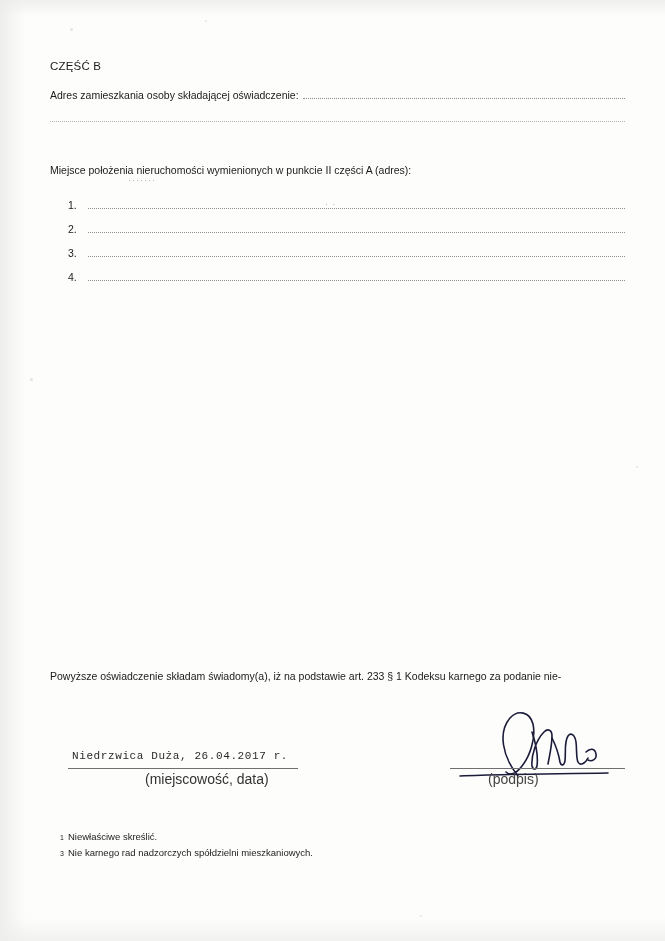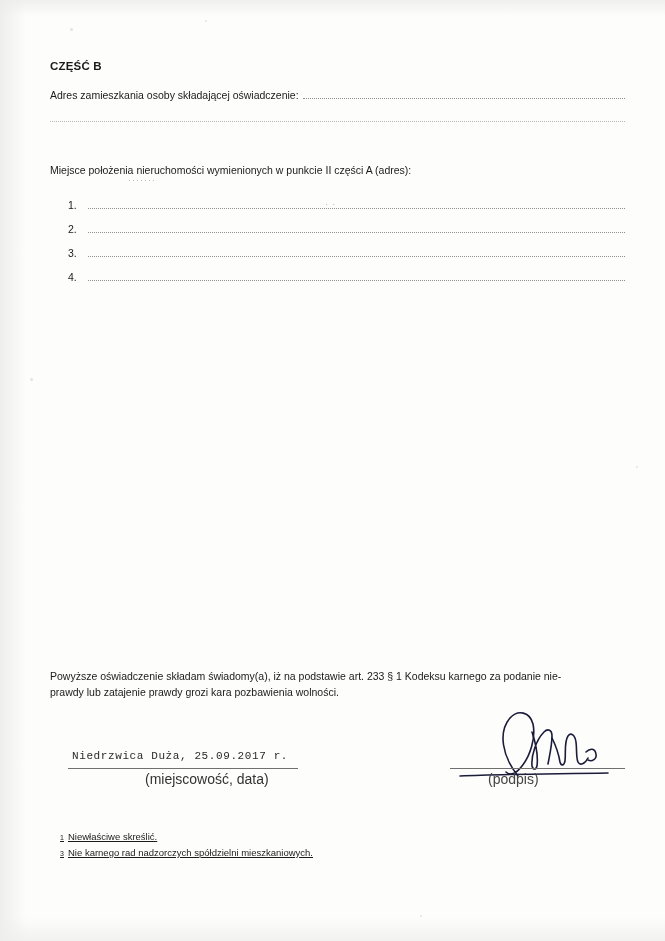--- a/index.html
+++ b/index.html
@@ -53,21 +53,21 @@
 
   .content {
     position: absolute;
     left: 50px;
     top: 60px;
     width: 575px;
   }
 
   .section-title {
     font-size: 11.5px;
-    font-weight: bold;
+    font-weight: normal;
     letter-spacing: .2px;
     margin: 0 0 16px 0;
   }
 
   .line-row {
     display: flex;
     align-items: flex-end;
     font-size: 10.5px;
     margin-bottom: 22px;
     white-space: nowrap;
@@ -175,21 +175,20 @@
     left: 50px;
     top: 830px;
     width: 580px;
     font-size: 9.5px;
     line-height: 13px;
     color: #1c1c1c;
   }
   .footnotes .fn {
     display: flex;
     margin-bottom: 2px;
-    text-decoration: underline;
   }
   .fn .sup {
     flex: 0 0 14px;
     font-size: 7px;
     padding-top: 1px;
     text-align: right;
     padding-right: 4px;
   }
   .fn .txt { flex: 1 1 auto; }
 </style>
@@ -244,25 +243,24 @@
         <span class="dots"></span>
       </li>
     </ul>
 
     <div class="handwrite-faint" style="left:78px; top:115px;">·······</div>
     <div class="handwrite-faint" style="left:275px; top:139px;">· ·</div>
   </div>
 
   <div class="statement">
     <div>Powyższe oświadczenie składam świadomy(a), iż na podstawie art. 233 § 1 Kodeksu karnego za podanie nie-</div>
-    <div>prawdy lub zatajenie prawdy grozi kara pozbawienia wolności.</div>
   </div>
 
   <div class="sig-area">
-    <div class="place-date">Niedrzwica Duża, 25.09.2017 r.</div>
+    <div class="place-date">Niedrzwica Duża, 26.04.2017 r.</div>
     <div class="place-date-underline"></div>
     <div class="caption">(miejscowość, data)</div>
 
     <svg class="signature-svg" width="190" height="80" viewBox="0 0 190 80">
       <g fill="none" stroke="#1b1b3a" stroke-width="1.6" stroke-linecap="round">
         <path d="M78 72 C62 52, 58 28, 70 14 C78 5, 90 8, 93 20 C96 34, 90 52, 82 62 C76 70, 70 72, 66 68"></path>
         <path d="M92 28 C96 40, 98 54, 97 62 C96 66, 93 66, 92 62 C91 52, 96 36, 104 28 C108 24, 112 26, 112 32 C112 42, 109 54, 108 60"></path>
         <path d="M112 34 C116 42, 119 52, 120 58 C121 62, 124 62, 125 57 C126 48, 124 38, 128 32 C131 28, 135 31, 136 38 C137 46, 136 54, 138 58 C140 62, 145 60, 148 54"></path>
         <path d="M146 48 C150 44, 155 44, 156 50 C157 55, 152 58, 148 56"></path>
         <path d="M20 72 C60 70, 110 70, 168 69"></path>

